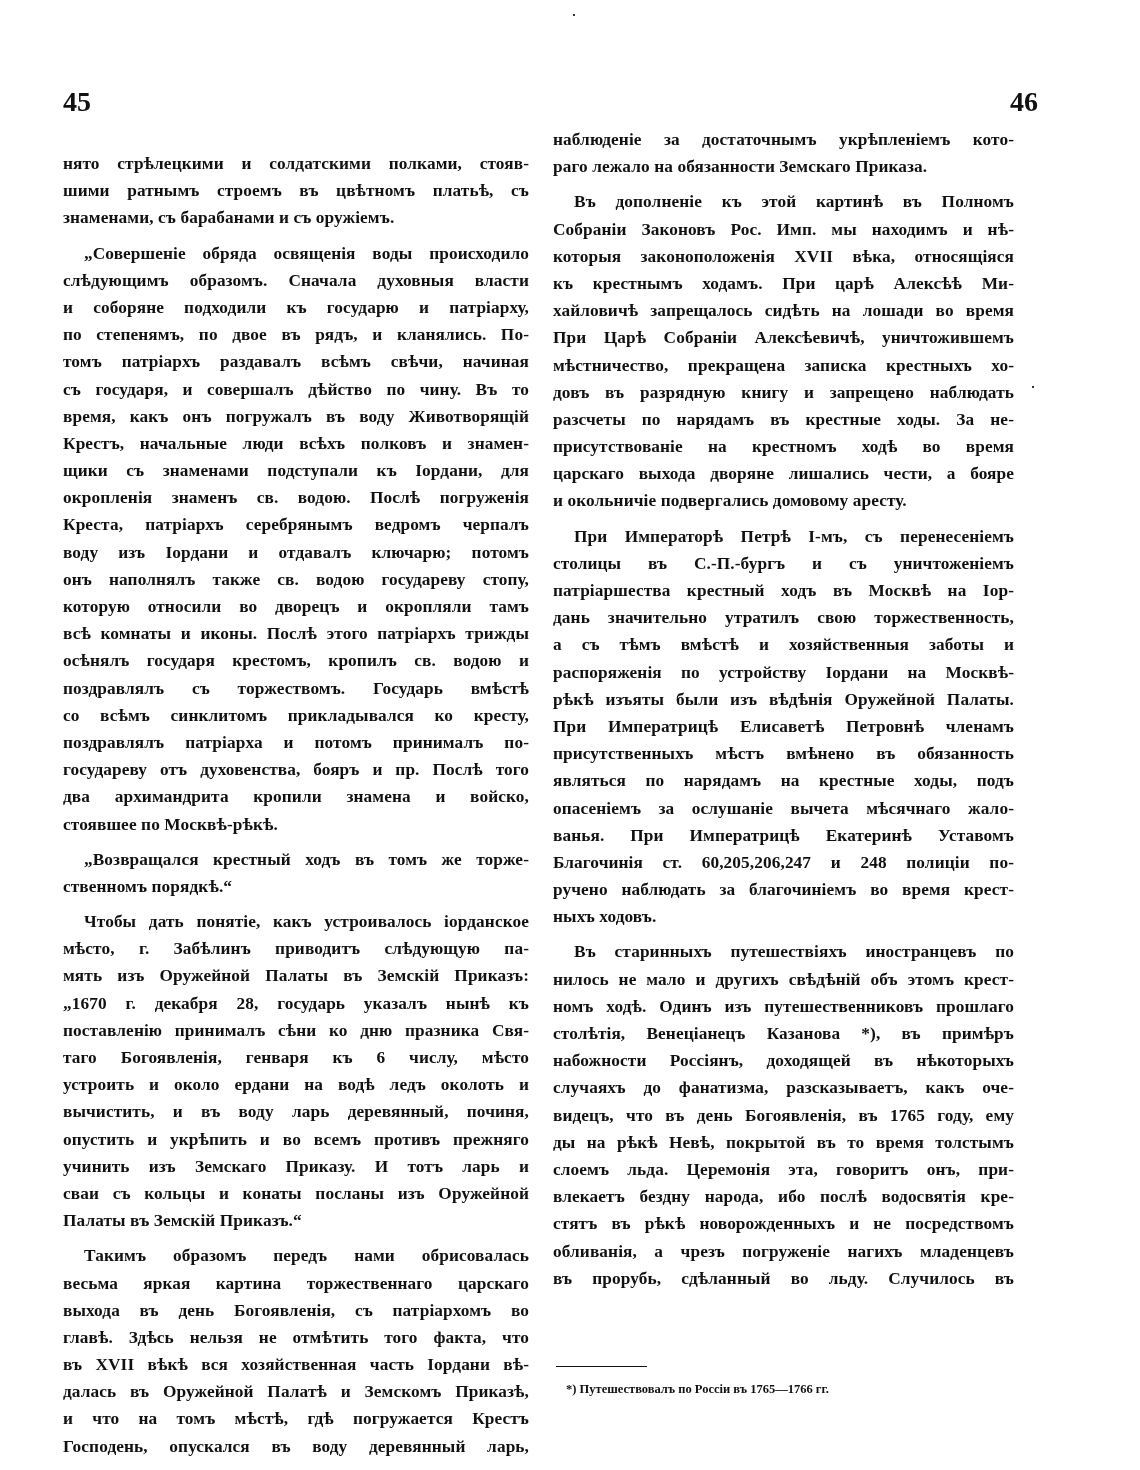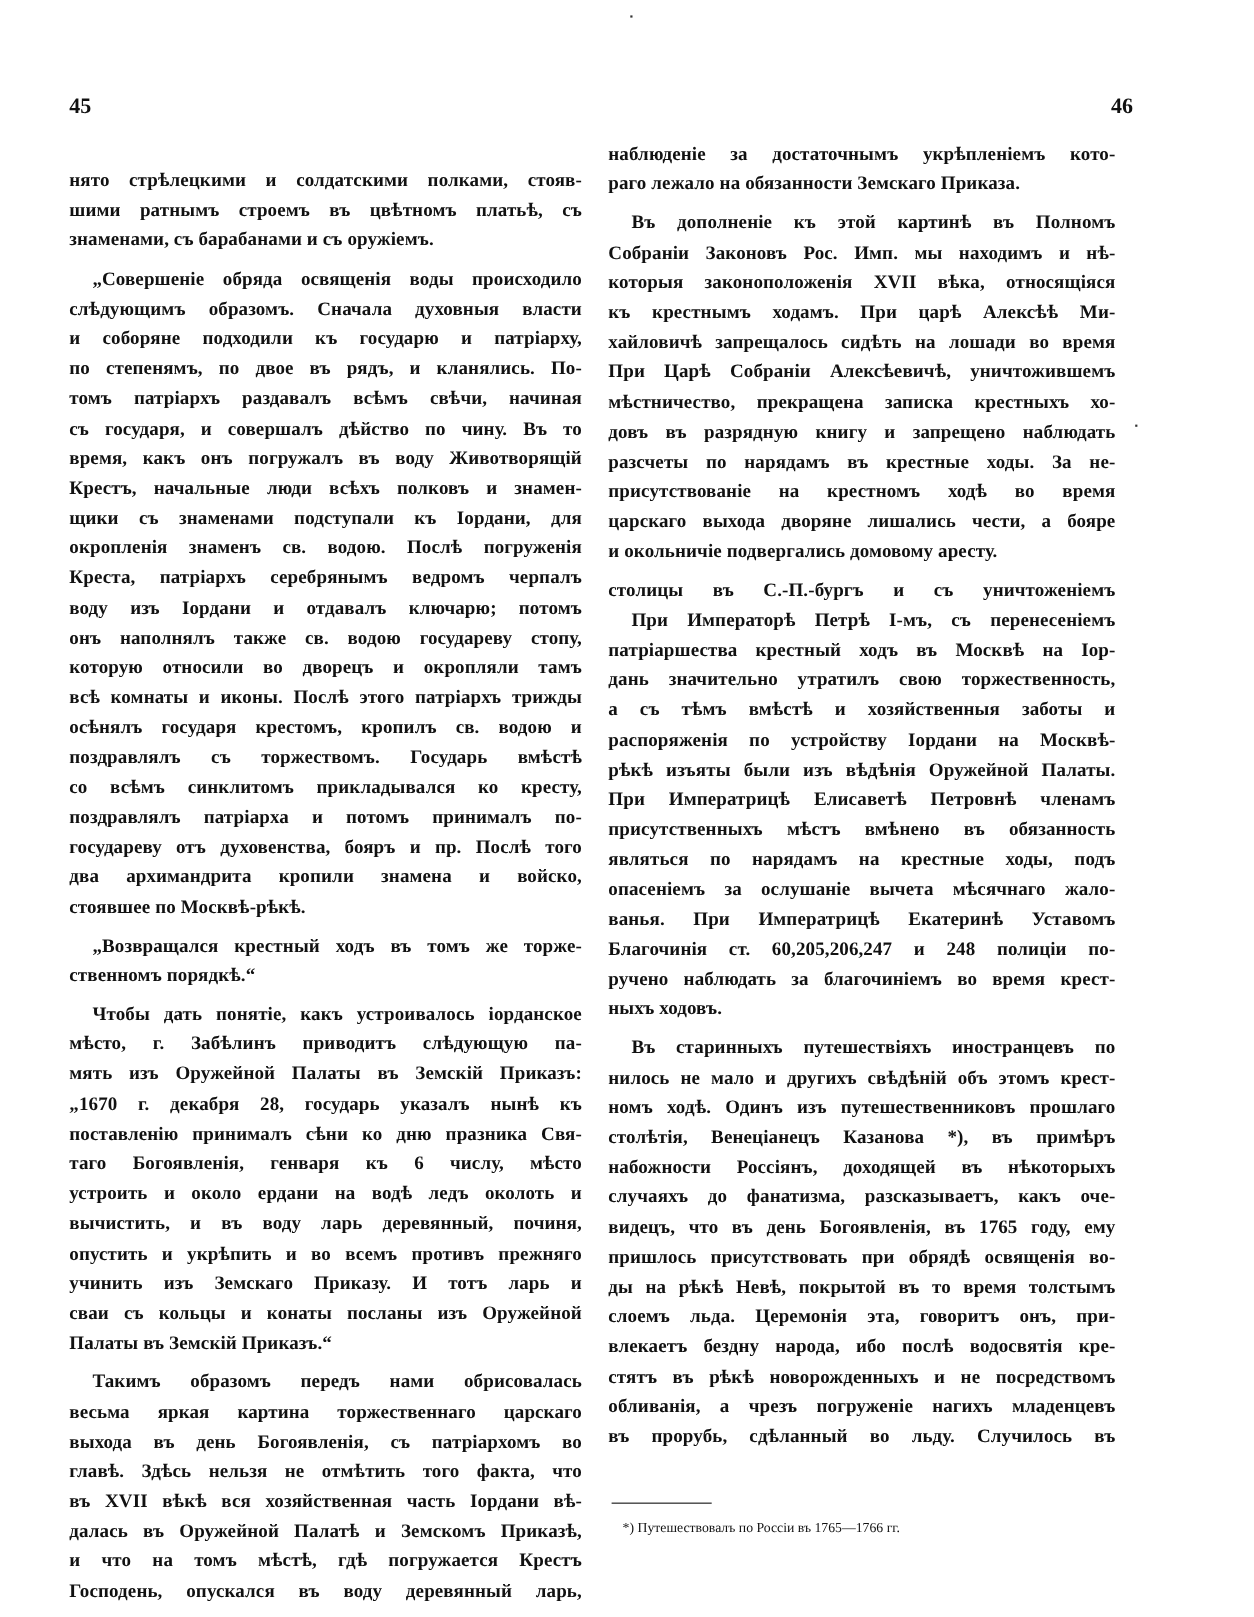--- a/index.html
+++ b/index.html
@@ -1,33 +1,33 @@
 <!DOCTYPE html>
 <html><head>
 <meta charset="utf-8">
 <style>
   html, body { margin: 0; padding: 0; background: #ffffff; }
   body { width: 1140px; height: 1470px; position: relative; overflow: hidden;
          font-family: "DejaVu Serif", "Liberation Serif", serif; color: #111111; }
-  .page-num { position: absolute; top: 86px; font-size: 20px; font-weight: bold;
+  .page-num { position: absolute; top: 86px; font-size: 28px; font-weight: bold;
               font-family: "Liberation Serif", "DejaVu Serif", serif; }
   .col { position: absolute; top: 126px; }
   .col-left { left: 63px; width: 466px; margin-top: 24px; }
   .col-right { left: 553px; width: 461px; }
   .line { height: 27.2px; line-height: 27.2px; font-size: 17.3px; white-space: nowrap;
           text-align: justify; text-align-last: justify; overflow: visible;
           font-family: "Liberation Serif", "DejaVu Serif", serif; font-weight: bold;
           letter-spacing: 0.1px; }
   .line.last { text-align-last: left; }
   .line.indent { padding-left: 21px; }
   .gap { height: 8px; }
   .footnote-rule { position: absolute; left: 556px; top: 1366px; width: 91px; height: 0;
                    border-top: 1.5px solid #111; }
   .footnote { position: absolute; left: 566px; top: 1382px; font-size: 12.5px;
-              font-weight: normal; font-family: "Liberation Serif", "DejaVu Serif", serif; }
+              font-weight: bold; font-family: "Liberation Serif", "DejaVu Serif", serif; }
   .speck { position: absolute; width: 2px; height: 2px; background: #333; }
 </style>
 </head>
 <body>
 
 <div class="page-num" style="left:63px;">45</div>
 <div class="page-num" style="left:966px;margin-left:44px;">46</div>
 
 <div class="col col-left" id="col-left">
     <div>
@@ -107,22 +107,22 @@
       <div class="line">При Царѣ Собраніи Алексѣевичѣ, уничтожившемъ</div>
       <div class="line">мѣстничество, прекращена записка крестныхъ хо-</div>
       <div class="line">довъ въ разрядную книгу и запрещено наблюдать</div>
       <div class="line">разсчеты по нарядамъ въ крестные ходы. За не-</div>
       <div class="line">присутствованіе на крестномъ ходѣ во время</div>
       <div class="line">царскаго выхода дворяне лишались чести, а бояре</div>
       <div class="line last">и окольничіе подвергались домовому аресту.</div>
     </div>
     <div class="gap"></div>
     <div>
+      <div class="line indent">При Императорѣ Петрѣ І-мъ, съ перенесеніемъ</div>
       <div class="line">столицы въ С.-П.-бургъ и съ уничтоженіемъ</div>
-      <div class="line indent">При Императорѣ Петрѣ І-мъ, съ перенесеніемъ</div>
       <div class="line">патріаршества крестный ходъ въ Москвѣ на Іор-</div>
       <div class="line">дань значительно утратилъ свою торжественность,</div>
       <div class="line">а съ тѣмъ вмѣстѣ и хозяйственныя заботы и</div>
       <div class="line">распоряженія по устройству Іордани на Москвѣ-</div>
       <div class="line">рѣкѣ изъяты были изъ вѣдѣнія Оружейной Палаты.</div>
       <div class="line">При Императрицѣ Елисаветѣ Петровнѣ членамъ</div>
       <div class="line">присутственныхъ мѣстъ вмѣнено въ обязанность</div>
       <div class="line">являться по нарядамъ на крестные ходы, подъ</div>
       <div class="line">опасеніемъ за ослушаніе вычета мѣсячнаго жало-</div>
       <div class="line">ванья. При Императрицѣ Екатеринѣ Уставомъ</div>
@@ -132,21 +132,20 @@
     </div>
     <div class="gap"></div>
     <div>
       <div class="line indent">Въ старинныхъ путешествіяхъ иностранцевъ по</div>
       <div class="line">нилось не мало и другихъ свѣдѣній объ этомъ крест-</div>
       <div class="line">номъ ходѣ. Одинъ изъ путешественниковъ прошлаго</div>
       <div class="line">столѣтія, Венеціанецъ Казанова *), въ примѣръ</div>
       <div class="line">набожности Россіянъ, доходящей въ нѣкоторыхъ</div>
       <div class="line">случаяхъ до фанатизма, разсказываетъ, какъ оче-</div>
       <div class="line">видецъ, что въ день Богоявленія, въ 1765 году, ему</div>
-      <div class="line">пришлось присутствовать при обрядѣ освященія во-</div>
       <div class="line">ды на рѣкѣ Невѣ, покрытой въ то время толстымъ</div>
       <div class="line">слоемъ льда. Церемонія эта, говоритъ онъ, при-</div>
       <div class="line">влекаетъ бездну народа, ибо послѣ водосвятія кре-</div>
       <div class="line">стятъ въ рѣкѣ новорожденныхъ и не посредствомъ</div>
       <div class="line">обливанія, а чрезъ погруженіе нагихъ младенцевъ</div>
       <div class="line">въ прорубь, сдѣланный во льду. Случилось въ</div>
     </div>
   </div>
 
 <div class="footnote-rule"></div>

